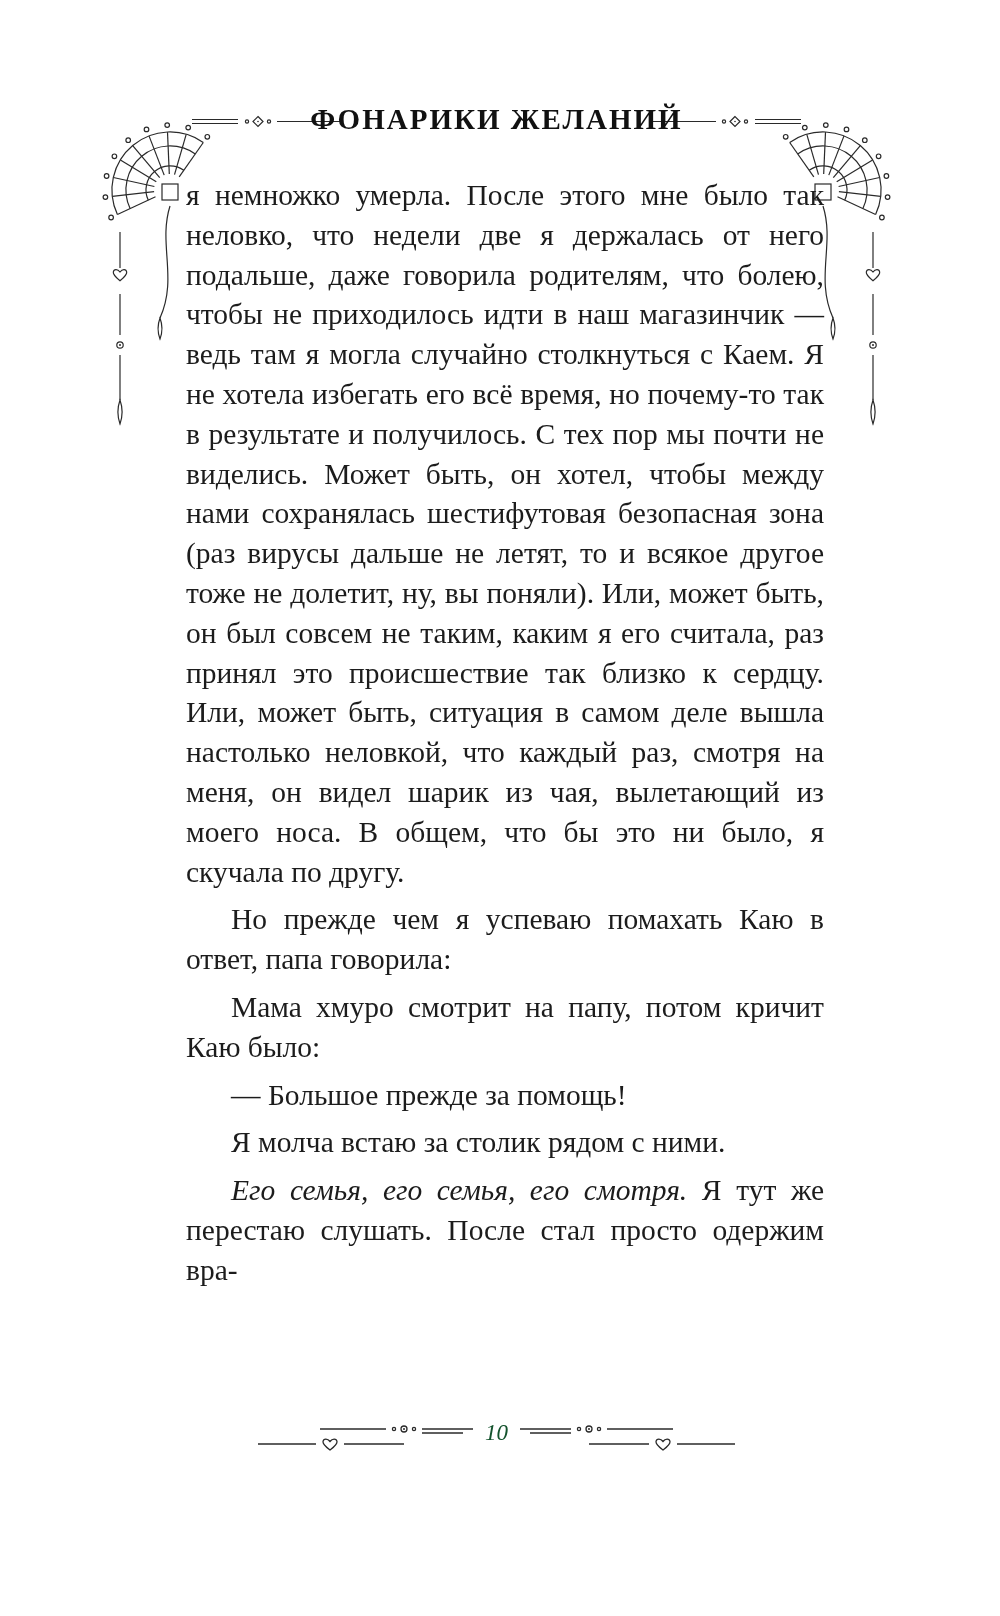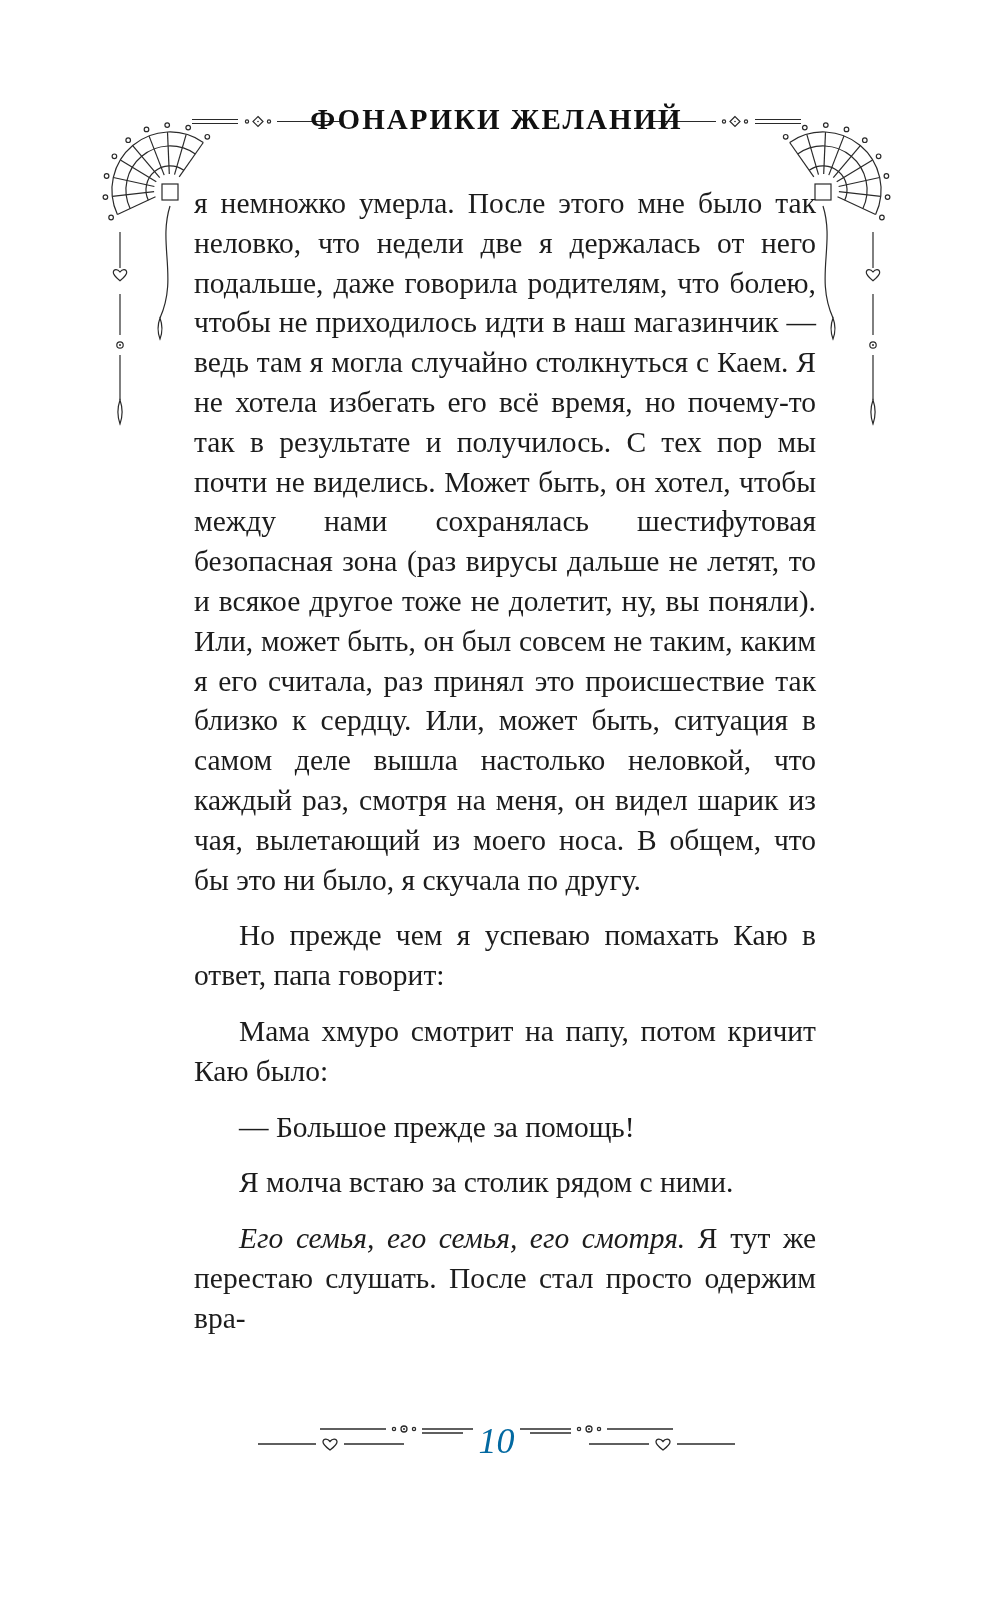--- a/index.html
+++ b/index.html
@@ -21,35 +21,35 @@
     letter-spacing:2px;
     color:#111;
   }
   .body-text{
     position:absolute;
     left:178px;
     top:168px;
     width:654px;
   }
   .body-text p{
-    margin:16px;
+    margin:8px;
     font-size:29.5px;
     line-height:39.8px;
     text-align:justify;
     color:#1c1c1c;
   }
   .body-text p.indent{ text-indent:45px; }
   .italic{ font-style:italic; }
   .page-number{
     position:absolute;
     top:1420px; left:0; right:0;
     text-align:center;
-    font-size:36px;
+    font-size:23px;
     font-style:italic;
-    color:#0369a1;
+    color:#14532d;
   }
   .orn{ position:absolute; pointer-events:none; }
   .fan-left{ left:68px; top:72px; }
   .fan-right{ right:68px; top:72px; transform:scaleX(-1); }
   .rule-left{ left:192px; top:114px; }
   .rule-right{ right:192px; top:114px; transform:scaleX(-1); }
   .fl-left{ left:258px; top:1420px; }
   .fl-right{ right:258px; top:1420px; transform:scaleX(-1); }
 </style>
 </head>
@@ -149,21 +149,21 @@
     <path d="M66,2.5 L71,7.5 L66,12.5 L61,7.5 Z"></path>
     <circle cx="66" cy="7.5" r="0.8" fill="#2a2a2a" stroke="none"></circle>
     <circle cx="77" cy="7.5" r="1.6"></circle>
     <line x1="85" y1="7.5" x2="150" y2="7.5"></line>
   </svg>
 
   <div class="running-title">ФОНАРИКИ ЖЕЛАНИЙ</div>
 
   <div class="body-text">
     <p>я немножко умерла. После этого мне было так неловко, что недели две я держалась от него подальше, даже говорила родителям, что болею, чтобы не приходилось идти в наш магазинчик — ведь там я могла случайно столкнуться с Каем. Я не хотела избегать его всё время, но почему-то так в результате и получилось. С тех пор мы почти не виделись. Может быть, он хотел, чтобы между нами сохранялась шестифутовая безопасная зона (раз вирусы дальше не летят, то и всякое другое тоже не долетит, ну, вы поняли). Или, может быть, он был совсем не таким, каким я его считала, раз принял это происшествие так близко к сердцу. Или, может быть, ситуация в самом деле вышла настолько неловкой, что каждый раз, смотря на меня, он видел шарик из чая, вылетающий из моего носа. В общем, что бы это ни было, я скучала по другу.</p>
-    <p class="indent">Но прежде чем я успеваю помахать Каю в ответ, папа говорит:</p>
+    <p class="indent">Но прежде чем я успеваю помахать Каю в ответ, папа говорила:</p>
     <p class="indent">Мама хмуро смотрит на папу, потом кричит Каю было:</p>
     <p class="indent">— Большое прежде за помощь!</p>
     <p class="indent">Я молча встаю за столик рядом с ними.</p>
     <p class="indent"><span class="italic">Его семья, его семья, его смотря.</span><span> Я тут же перестаю слушать. После стал просто одержим вра-</span></p>
   </div>
 
   <svg class="orn fl-left" width="215" height="34" viewBox="0 0 215 34" fill="none" stroke="#2a2a2a" stroke-width="1.3">
     <line x1="62" y1="9" x2="128" y2="9"></line>
     <circle cx="136" cy="9" r="1.6"></circle>
     <circle cx="146" cy="9" r="3"></circle>

